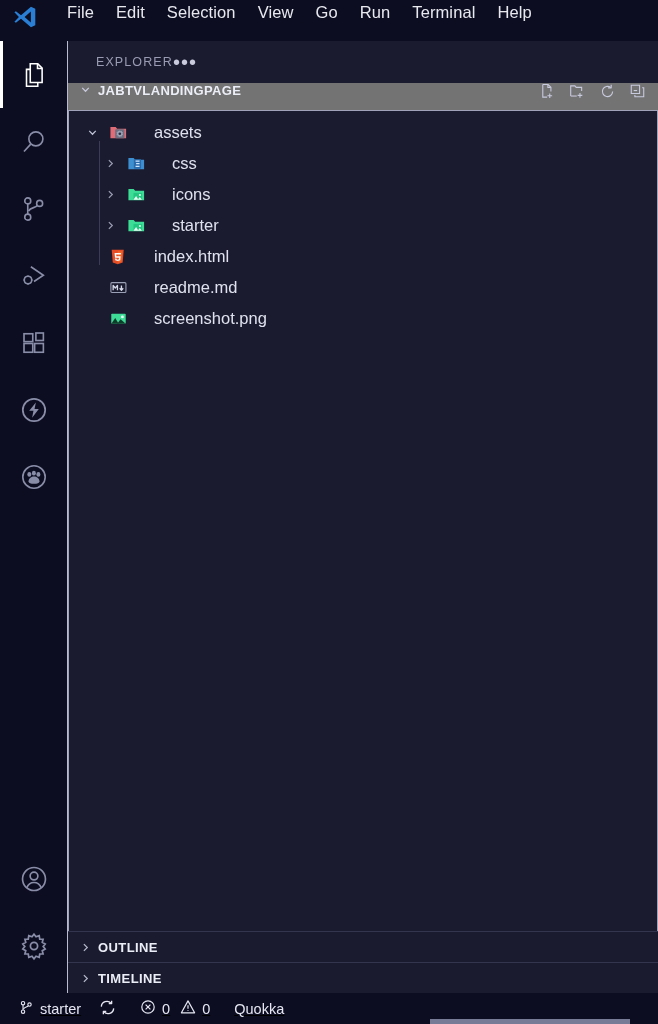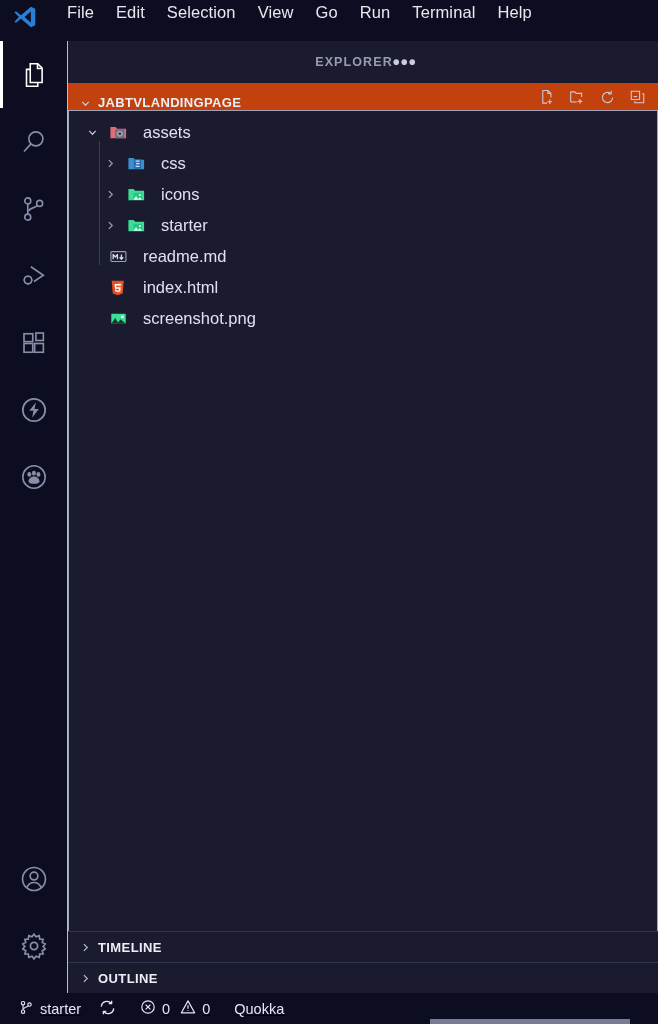--- a/index.html
+++ b/index.html
@@ -49,34 +49,33 @@
   .act-btn svg { display:block; }
 
   
   .sidebar {
     flex:1 1 auto; min-width:0;
     background:#1b1b2f;
     display:flex; flex-direction:column;
   }
   .sb-title {
     height:42px; flex:0 0 42px;
-    display:flex; align-items:center; justify-content:center;
+    display:flex; align-items:center; justify-content:flex-start;
     padding:0 22px 0 28px;
     background:#1b1b2f;
-    font-weight:bold;
   }
   .sb-title-text {
     color:#9a9cb4; font-size:12.5px; letter-spacing:1.1px;
   }
   .sb-dots { color:#c9cbdd; font-size:20px; line-height:10px; letter-spacing:1px; }
 
   .folder-header {
     height:27px; flex:0 0 27px;
-    background:#c2410c;
-    display:flex; align-items:flex-end;
+    background:#737373;
+    display:flex; align-items:flex-start;
     padding:0 12px 0 10px;
     gap:6px;
   }
   .folder-name {
     color:#eceef7; font-size:13px; font-weight:bold; letter-spacing:.35px;
     flex:1 1 auto;
   }
   .folder-actions { display:flex; align-items:center; gap:13px; }
   .chev { width:14px; display:flex; align-items:center; justify-content:center; }
 
@@ -93,21 +92,21 @@
     position:absolute; left:30px; top:30px; width:1px; height:124px;
     background:#3b3d57;
   }
   .row {
     height:31px; display:flex; align-items:center;
     padding-left:10px; gap:0;
     cursor:default;
   }
   .row .twisty { width:26px; display:flex; align-items:center; justify-content:center; flex:0 0 26px; }
   .row .ficon { width:26px; display:flex; align-items:center; justify-content:center; flex:0 0 26px; }
-  .row .label { color:#dfe1ee; font-size:16.5px; margin-left:12px; white-space:nowrap; }
+  .row .label { color:#dfe1ee; font-size:16.5px; margin-left:23px; white-space:nowrap; }
   .row.depth1 { padding-left:28px;align-items:center; }
   .row.file { padding-left:36px; }
 
   
   .section {
     height:31px; flex:0 0 31px;
     display:flex; align-items:center; gap:6px;
     padding-left:10px;
     background:#1b1b2f;
     border-top:1px solid #33354e;
@@ -371,71 +370,71 @@
               <path d="M6.8 15.4 L9.6 11.6 L12 15.4 Z" fill="#eafff5"></path>
               <path d="M11.4 15.4 L13.4 12.6 L15.8 15.4 Z" fill="#eafff5"></path>
             </svg>
           </span>
           <span class="label">starter</span>
         </div>
 
 
         <div class="row file">
           <span class="ficon">
+            <svg width="18" height="18" viewBox="0 0 20 20">
+              <path d="M3 2 L16.4 2 L15.2 16.2 L9.7 18 L4.2 16.2 Z" fill="#e44d26"></path>
+              <path d="M9.7 3.6 L14.9 3.6 L13.9 15.2 L9.7 16.5 Z" fill="#f16529"></path>
+              <path d="M6.2 5.6 H13.3 L13.1 7.3 H8 L8.15 9.1 H12.95 L12.5 13.6 L9.7 14.5 L6.9 13.6 L6.75 11.6 H8.3 L8.4 12.6 L9.7 13 L11.1 12.6 L11.25 10.8 H6.7 Z" fill="#ffffff"></path>
+            </svg>
+          </span>
+          <span class="label">index.html</span>
+        </div>
+
+        <div class="row file">
+          <span class="ficon">
             <svg width="19" height="19" viewBox="0 0 22 18">
               <rect x="2.2" y="3.4" width="17.4" height="11.4" rx="1.2" fill="none" stroke="#9aa0b5" stroke-width="1.3"></rect>
               <path d="M4.8 12.2 V6.6 L7.3 9.6 L9.8 6.6 V12.2" fill="none" stroke="#d6d9e8" stroke-width="1.5" stroke-linejoin="round"></path>
               <path d="M14.4 6.6 V11.6 M12.3 9.9 L14.4 12.2 L16.5 9.9" fill="none" stroke="#d6d9e8" stroke-width="1.5" stroke-linejoin="round"></path>
             </svg>
           </span>
           <span class="label">readme.md</span>
-        </div>
-
-        <div class="row file">
-          <span class="ficon">
-            <svg width="18" height="18" viewBox="0 0 20 20">
-              <path d="M3 2 L16.4 2 L15.2 16.2 L9.7 18 L4.2 16.2 Z" fill="#e44d26"></path>
-              <path d="M9.7 3.6 L14.9 3.6 L13.9 15.2 L9.7 16.5 Z" fill="#f16529"></path>
-              <path d="M6.2 5.6 H13.3 L13.1 7.3 H8 L8.15 9.1 H12.95 L12.5 13.6 L9.7 14.5 L6.9 13.6 L6.75 11.6 H8.3 L8.4 12.6 L9.7 13 L11.1 12.6 L11.25 10.8 H6.7 Z" fill="#ffffff"></path>
-            </svg>
-          </span>
-          <span class="label">index.html</span>
         </div>
 
         <div class="row file">
           <span class="ficon">
             <svg width="19" height="19" viewBox="0 0 20 20">
               <rect x="2.4" y="5" width="15.2" height="10.6" rx="0.8" fill="#3ddc97"></rect>
               <circle cx="14.1" cy="8.3" r="1.5" fill="#eafff5"></circle>
               <path d="M2.4 15.6 L6.6 9.6 L10.2 15.6 Z" fill="#0f3d2b"></path>
               <path d="M8.6 15.6 L12.2 10.8 L17.6 15.6 Z" fill="#0f3d2b"></path>
             </svg>
           </span>
           <span class="label">screenshot.png</span>
         </div>
 
       </div>
+    </div>
+
+    <div class="section">
+      <span class="chev">
+        <svg width="13" height="13" viewBox="0 0 16 16" fill="none" stroke="#b6b9cc" stroke-width="1.5">
+          <path d="M6 3.8 L10.2 8 L6 12.2"></path>
+        </svg>
+      </span>
+      <span class="section-label">OUTLINE</span>
     </div>
 
     <div class="section">
       <span class="chev">
         <svg width="13" height="13" viewBox="0 0 16 16" fill="none" stroke="#b6b9cc" stroke-width="1.5">
           <path d="M6 3.8 L10.2 8 L6 12.2"></path>
         </svg>
       </span>
       <span class="section-label">TIMELINE</span>
-    </div>
-
-    <div class="section">
-      <span class="chev">
-        <svg width="13" height="13" viewBox="0 0 16 16" fill="none" stroke="#b6b9cc" stroke-width="1.5">
-          <path d="M6 3.8 L10.2 8 L6 12.2"></path>
-        </svg>
-      </span>
-      <span class="section-label">OUTLINE</span>
     </div>
 
   </div>
 </div>
 
 <div class="statusbar">
 
   <div class="st-item">
     <span>
       <svg width="15" height="15" viewBox="0 0 16 16" fill="none" stroke="#e6e7f2" stroke-width="1.2">

